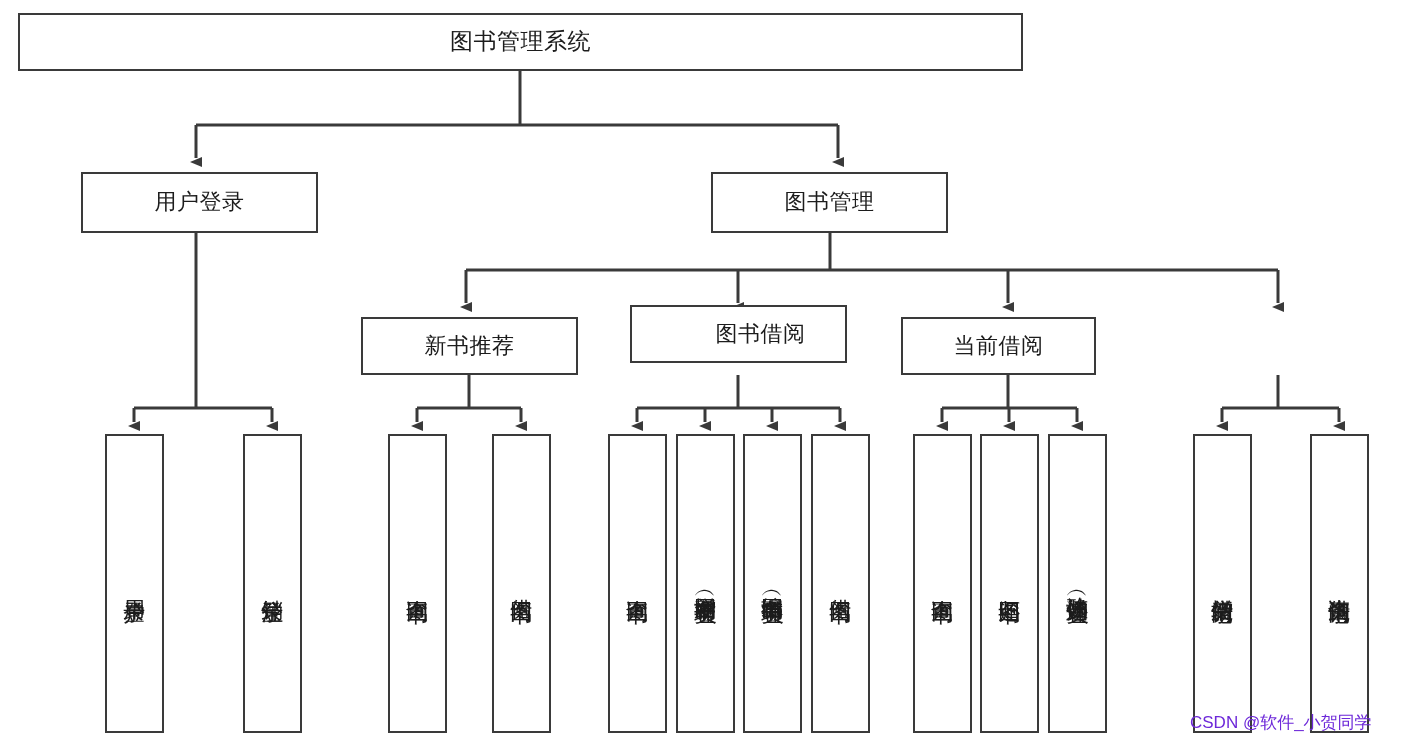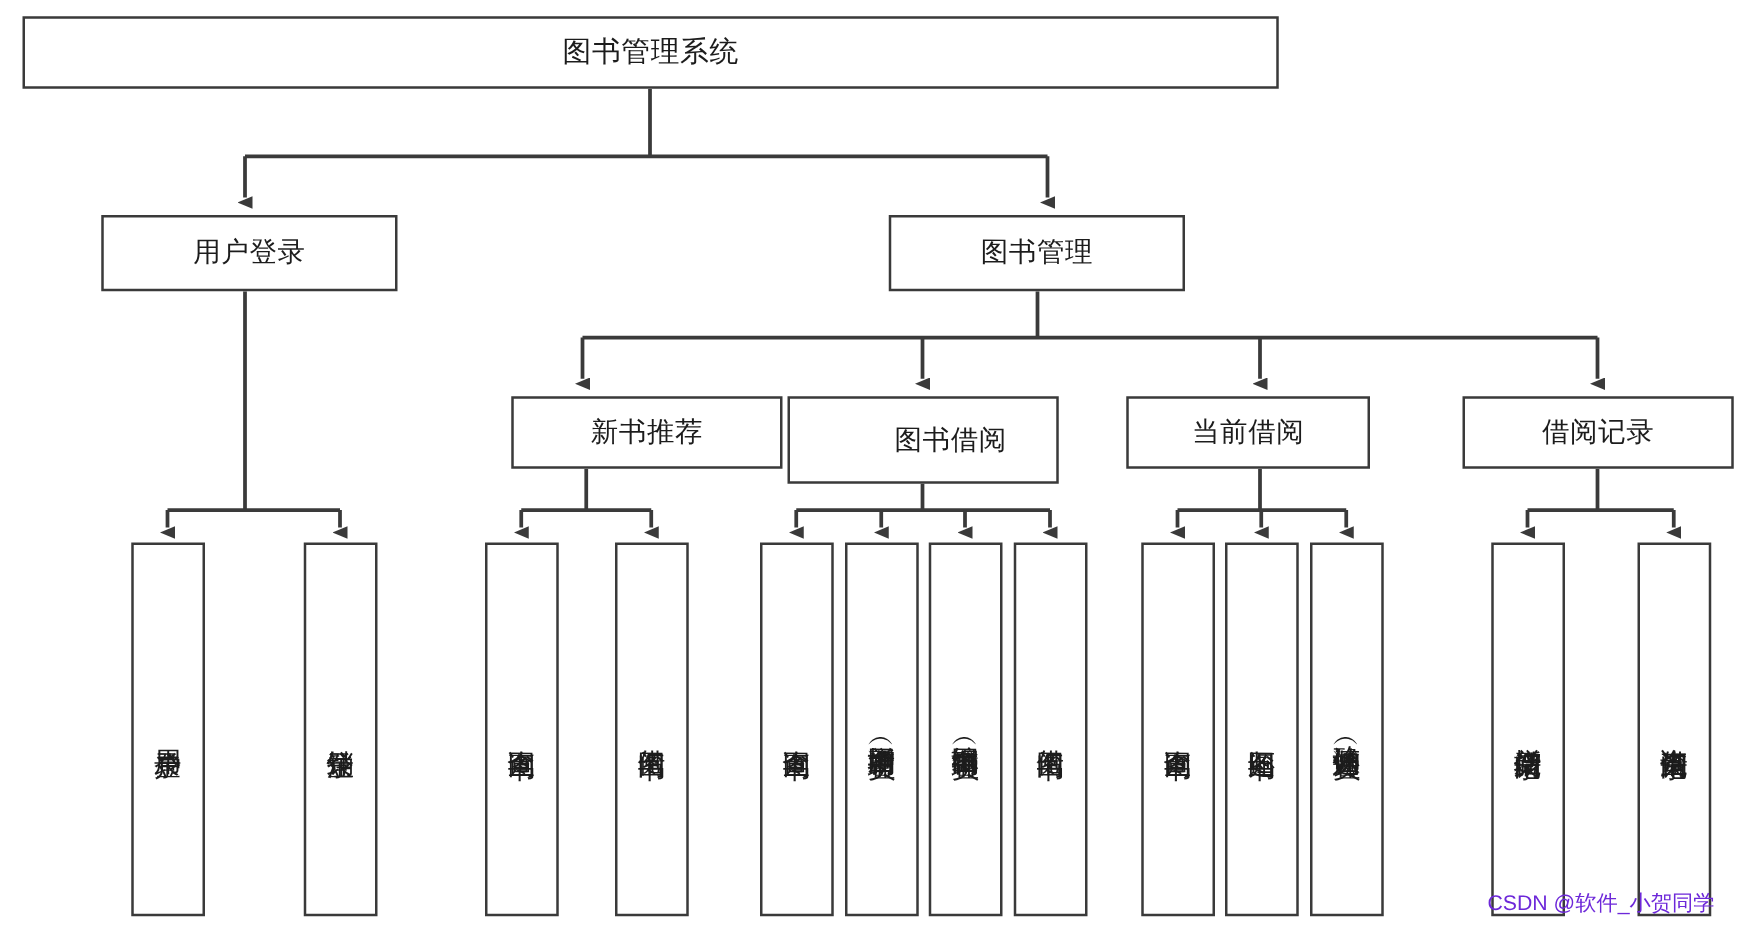--- a/index.html
+++ b/index.html
@@ -131,35 +131,32 @@
   </div>
 
   <div class="node horiz" style="left:81px; top:172px; width:237px; height:61px;">
     <span class="lbl">用户登录</span>
   </div>
 
   <div class="node horiz" style="left:711px; top:172px; width:237px; height:61px;">
     <span class="lbl">图书管理</span>
   </div>
 
-  <div class="node horiz" style="left:361px; top:317px; width:217px; height:58px;margin-left:48px;">
+  <div class="node horiz" style="left:361px; top:317px; width:217px; height:58px;">
     <span class="lbl">新书推荐</span>
   </div>
 
-  <div class="node horiz" style="left:630px; top:317px; width:217px; height:70px;padding-left:44px;">
+  <div class="node horiz" style="left:630px; top:305px; width:217px; height:58px;padding-left:44px;">
     <span class="lbl">图书借阅</span>
   </div>
 
   <div class="node horiz" style="left:901px; top:317px; width:195px; height:58px;">
     <span class="lbl">当前借阅</span>
   </div>
 
-  <div class="node horiz" style="left:1170px; top:317px; width:217px; height:58px;">
-    <span class="lbl">借阅记录</span>
-  </div>
 
   <div class="node vert" style="left:105px; top:434px; width:59px; height:299px;">
     <span class="lbl">用户登录</span>
   </div>
 
   <div class="node vert" style="left:243px; top:434px; width:59px; height:299px;">
     <span class="lbl">注销登录</span>
   </div>
 
   <div class="node vert" style="left:388px; top:434px; width:59px; height:299px;">

